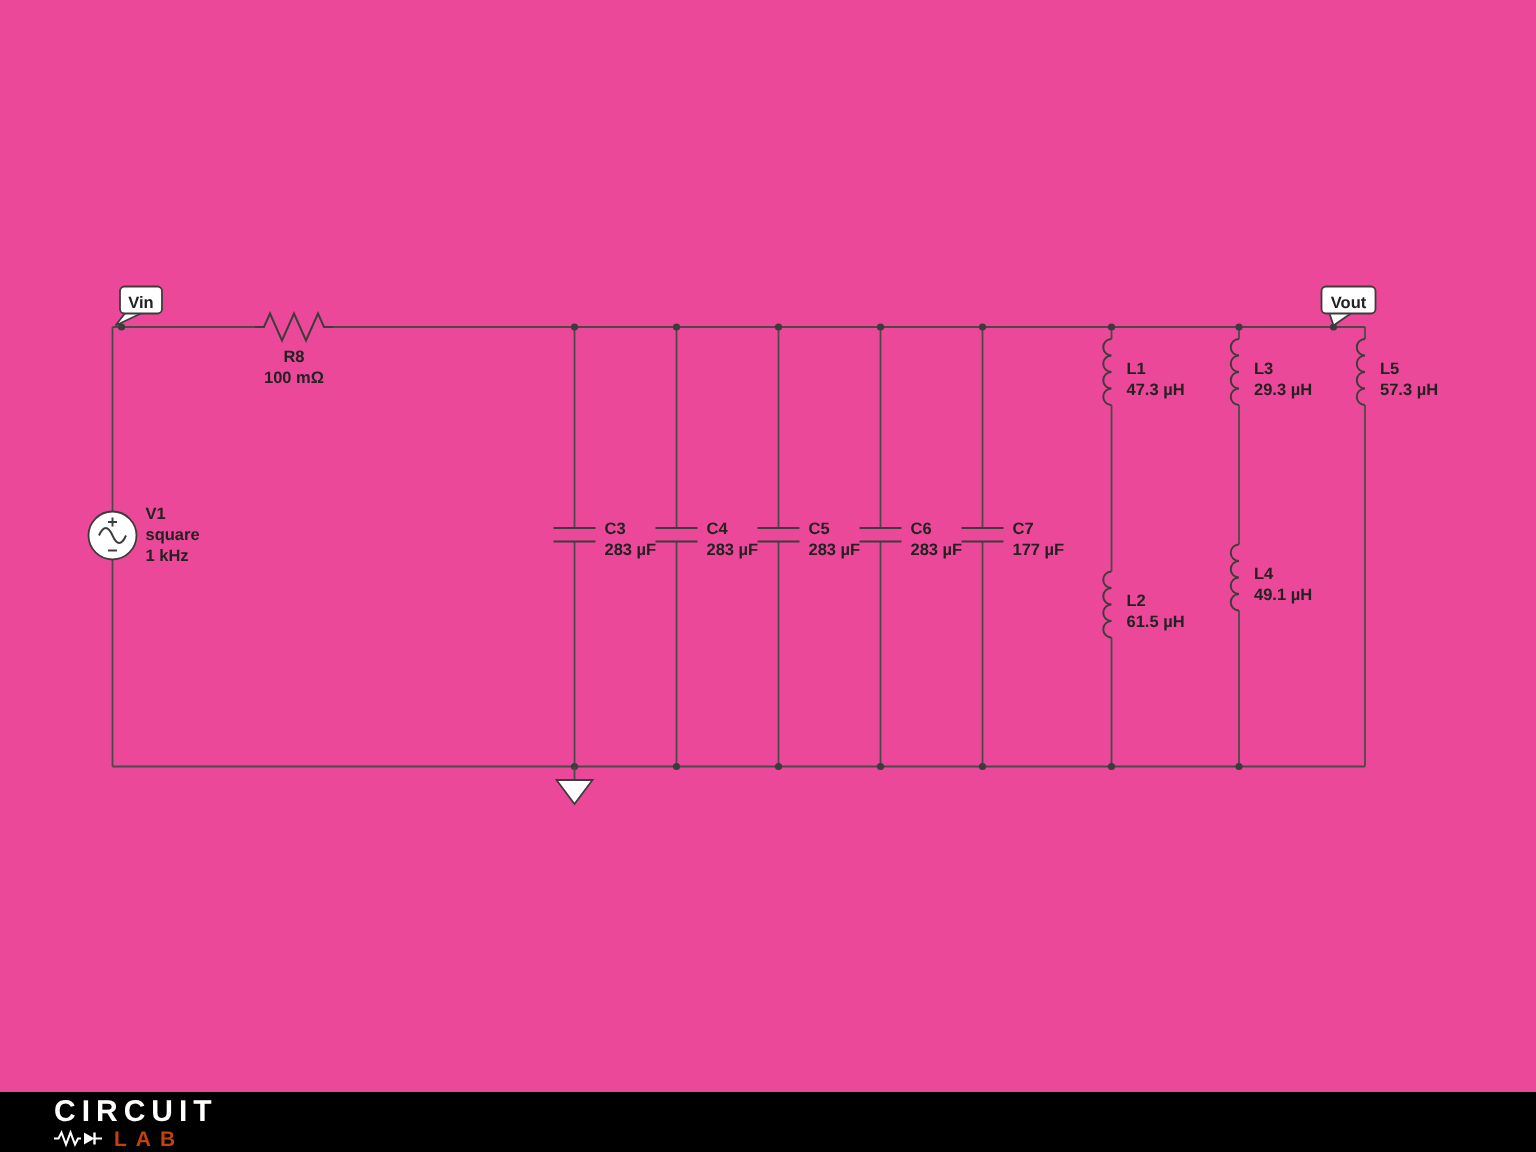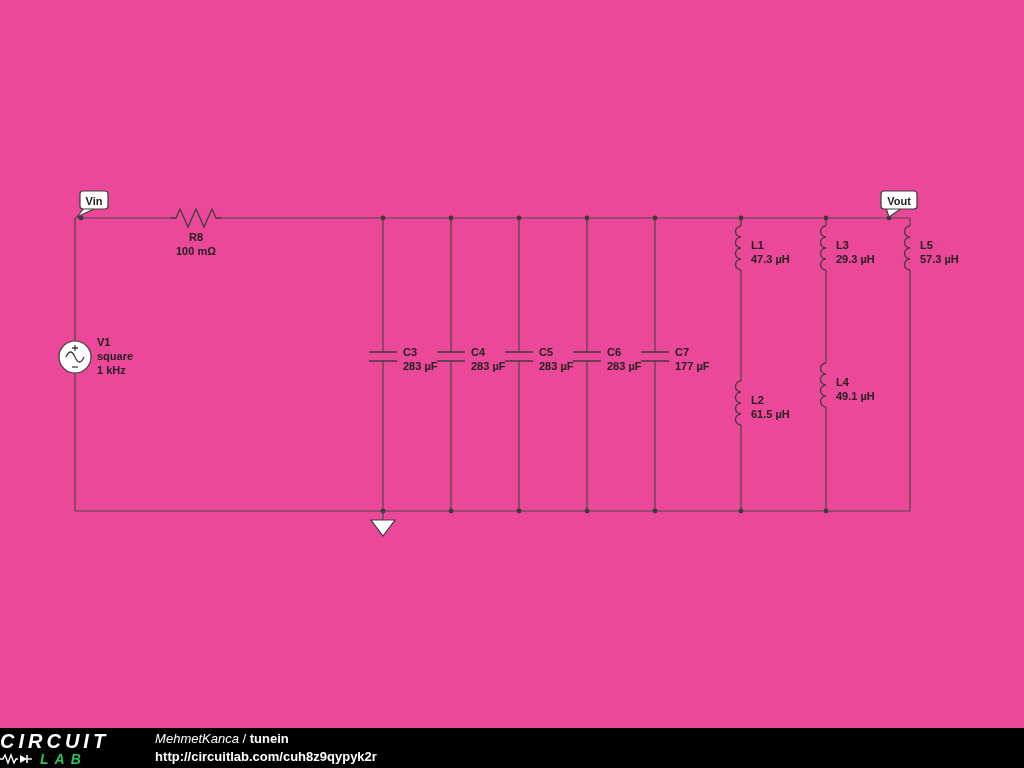--- a/index.html
+++ b/index.html
@@ -53,42 +53,42 @@
     left: 0;
     bottom: 0;
     width: 1024px;
     height: 40px;
     background: #000000;
     color: #ffffff;
     display: flex;
     align-items: center;
   }
   .logo {
+    margin-left: 36px;
     line-height: 1;
     cursor: pointer;
     user-select: none;
-    font-style: italic;
   }
   .logo-top {
     font-size: 20px;
     font-weight: bold;
     letter-spacing: 4px;
     color: #ffffff;
   }
   .logo-bottom {
     display: flex;
     align-items: center;
     gap: 4px;
     margin-top: 1px;
   }
   .logo-bottom .logo-lab {
     font-size: 14px;
     font-weight: bold;
     letter-spacing: 6px;
-    color: #22c55e;
+    color: #c2410c;
   }
   .meta {
     margin-left: 46px;
     font-size: 13px;
     line-height: 18px;
   }
   .meta .author { font-style: italic; }
   .meta .sep { white-space: pre; }
   .meta .title { font-weight: bold; }
   .meta .url {
@@ -241,19 +241,13 @@
     <div class="logo-bottom">
       <svg width="36" height="12" viewBox="0 0 36 12">
         <polyline points="0,6 3,6 5,2 8,10 11,2 14,10 16,6 18,6" fill="none" stroke="#ffffff" stroke-width="1.4"></polyline>
         <polygon points="20,2 20,10 27,6" fill="#ffffff"></polygon>
         <line x1="27" y1="2" x2="27" y2="10" stroke="#ffffff" stroke-width="1.6"></line>
         <line x1="27" y1="6" x2="32" y2="6" stroke="#ffffff" stroke-width="1.4"></line>
       </svg>
       <span class="logo-lab">LAB</span>
     </div>
   </div>
-  <div class="meta">
-    <div class="line1">
-      <span class="author">MehmetKanca</span><span class="sep"> / </span><span class="title">tunein</span>
-    </div>
-    <a class="url">http://circuitlab.com/cuh8z9qypyk2r</a>
-  </div>
 </footer>
 
 </body></html>

